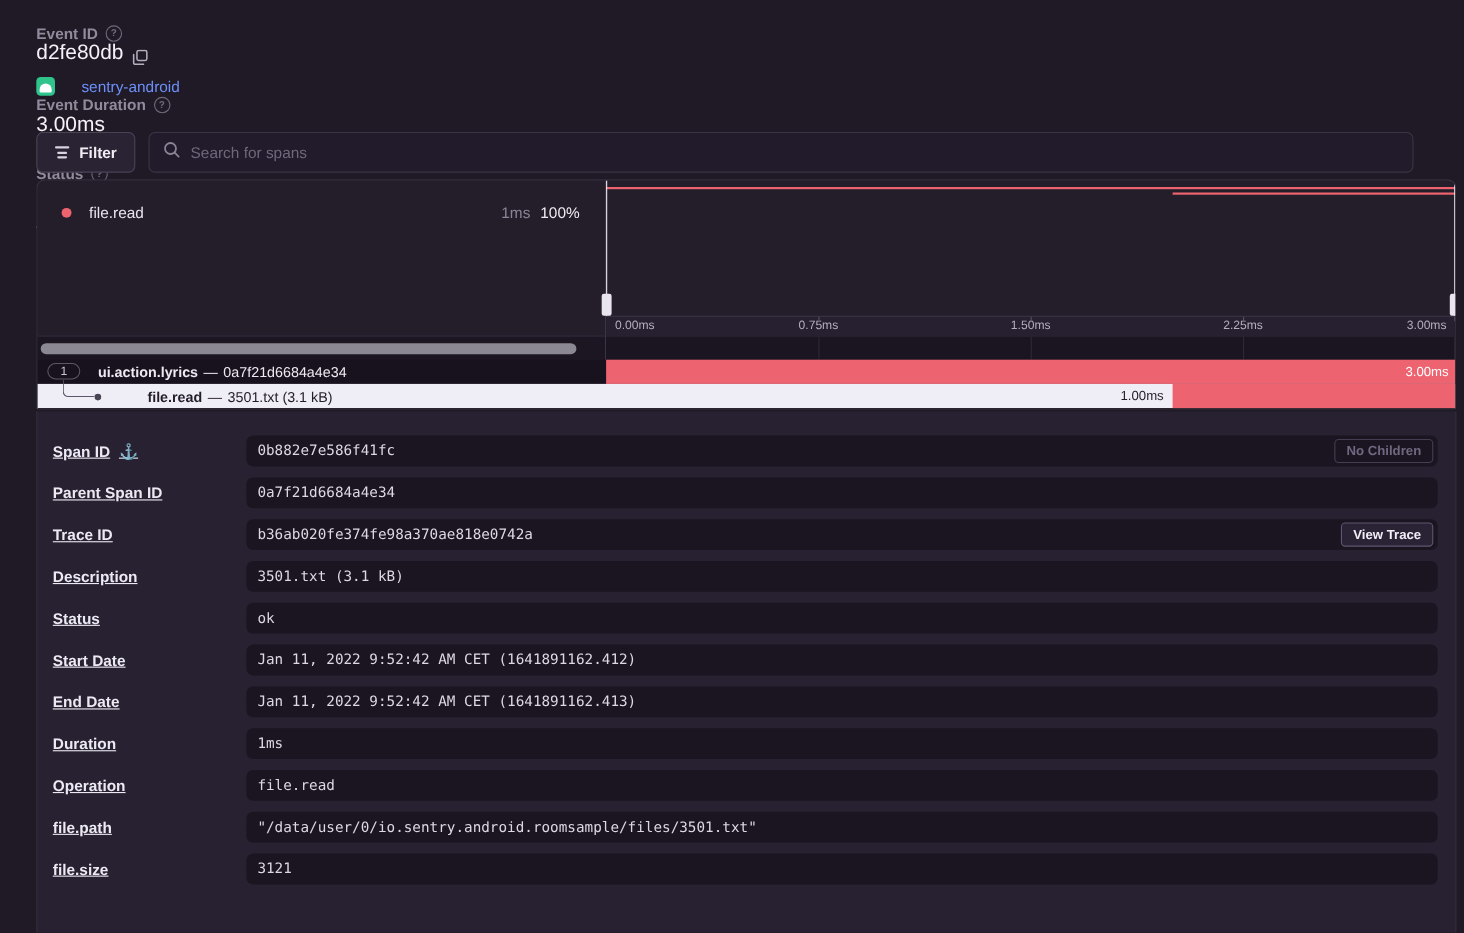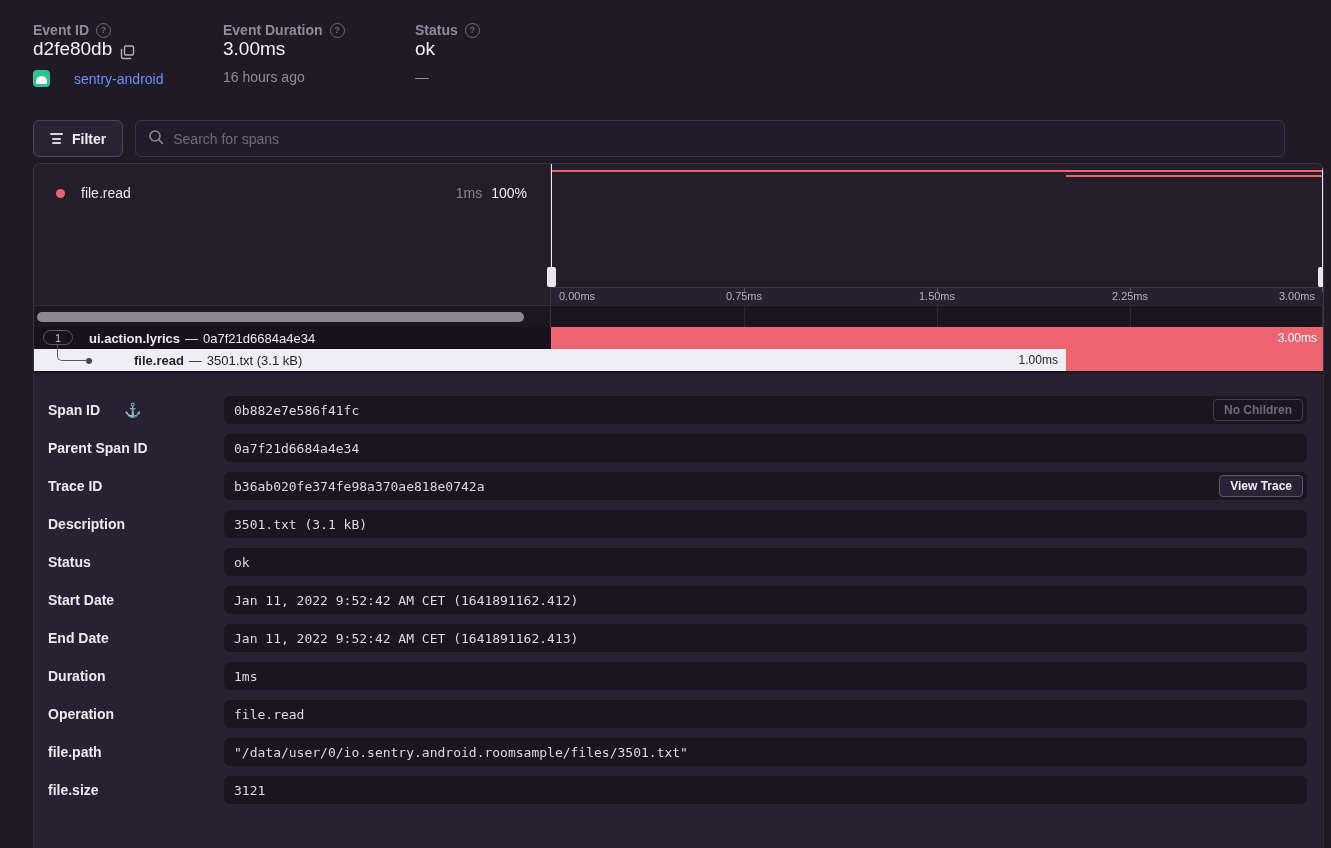--- a/index.html
+++ b/index.html
@@ -6,21 +6,21 @@
   html,body { width:1331px; height:848px; overflow:hidden; }
   body {
     background:#201A26;
     font-family:"Liberation Sans", sans-serif;
     color:#EDE9F2;
     position:relative;
   }
   .mono { font-family:"DejaVu Sans Mono","Liberation Mono",monospace; }
 
   
-  .event-header { position:absolute; left:33px; top:22px; display:flex; }
+  .event-header { position:absolute; left:33px; top:22px; display:flex;flex-direction:column; }
   .hdr-col { margin-right:0; }
   .hdr-col.c1 { width:190px; }
   .hdr-col.c2 { width:192px; }
   .hdr-label { display:flex; align-items:center; gap:7px; font-size:14px; font-weight:bold; color:#908A9C; }
   .help-icon { width:15px; height:15px; border:1.4px solid #6E687A; border-radius:50%;
     font-size:9px; font-weight:bold; color:#6E687A; display:flex; align-items:center; justify-content:center; }
   .hdr-value { margin-top:0; font-size:19px; color:#F4F1F7; display:flex; align-items:flex-end; gap:8px; }
   .hdr-sub { margin-top:9px; font-size:14px; color:#908A9C; }
   .copy-icon svg { display:block; }
   .project-row { margin-top:10px; display:flex; align-items:center; gap:24px; }
@@ -86,21 +86,21 @@
   .span-bar { position:absolute; top:0; bottom:0; background:#ED6370; }
   .bar-label { position:absolute; top:0; bottom:0; display:flex; align-items:center; font-size:12px; }
   .bar-label.inside { color:#FFFFFF; z-index:2; }
   .bar-label.before { color:#241D2B; z-index:2; }
 
   
   .details { position:absolute; left:33px; top:374px; width:1291px; height:474px;
     background:#272131; border-left:1px solid #332C3D; border-right:1px solid #332C3D; padding:22px 16px 0 0; }
   .detail-row { display:flex; align-items:center; margin-bottom:10px; }
   .detail-label { width:190px; padding-left:14px; font-size:14px; font-weight:bold; color:#EDE9F2;
-    display:flex; align-items:center; gap:24px; }
+    display:flex; align-items:center; gap:8px;text-decoration:underline; }
   .anchor-icon { color:#8A8496; font-size:14px; font-weight:normal; }
   .detail-value { flex:1; height:28px; background:#1B1521; border-radius:6px; display:flex; align-items:center;
     padding:0 10px; position:relative; font-size:13px; color:#DCD8E4; overflow:hidden; white-space:nowrap; }
   .row-btn { position:absolute; right:4px; top:3px; height:22px; padding:0 10px; border-radius:4px;
     font-size:12px; font-weight:bold; font-family:Liberation Sans, sans-serif; background:transparent; }
   .row-btn.muted { border:1px solid #453E52; color:#6F6880; cursor:default; }
   .row-btn.primary { border:1px solid #5E5770; color:#F2EEF6; background:#2A2336; cursor:pointer; }
 </style>
 </head>
 <body>

